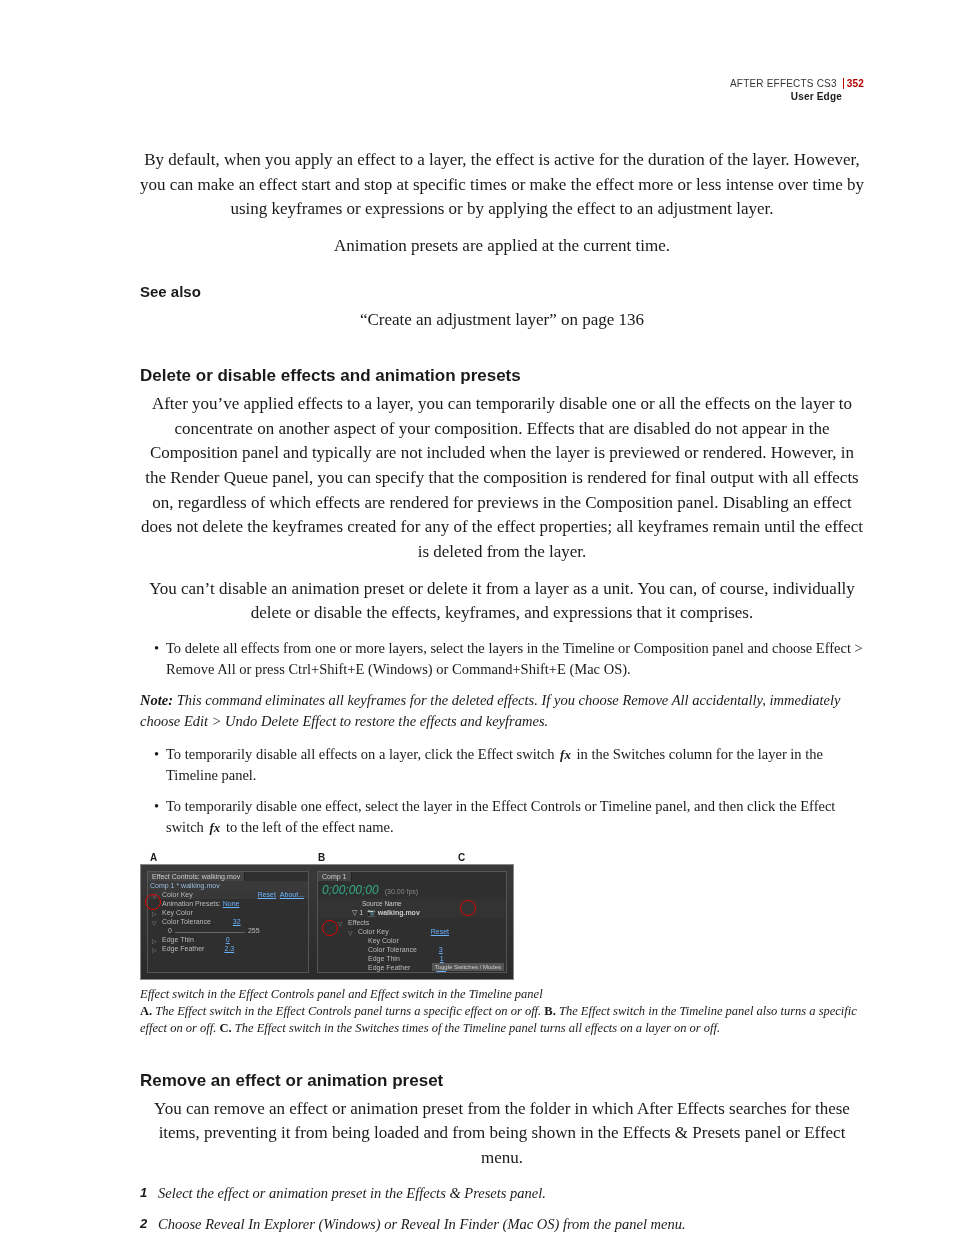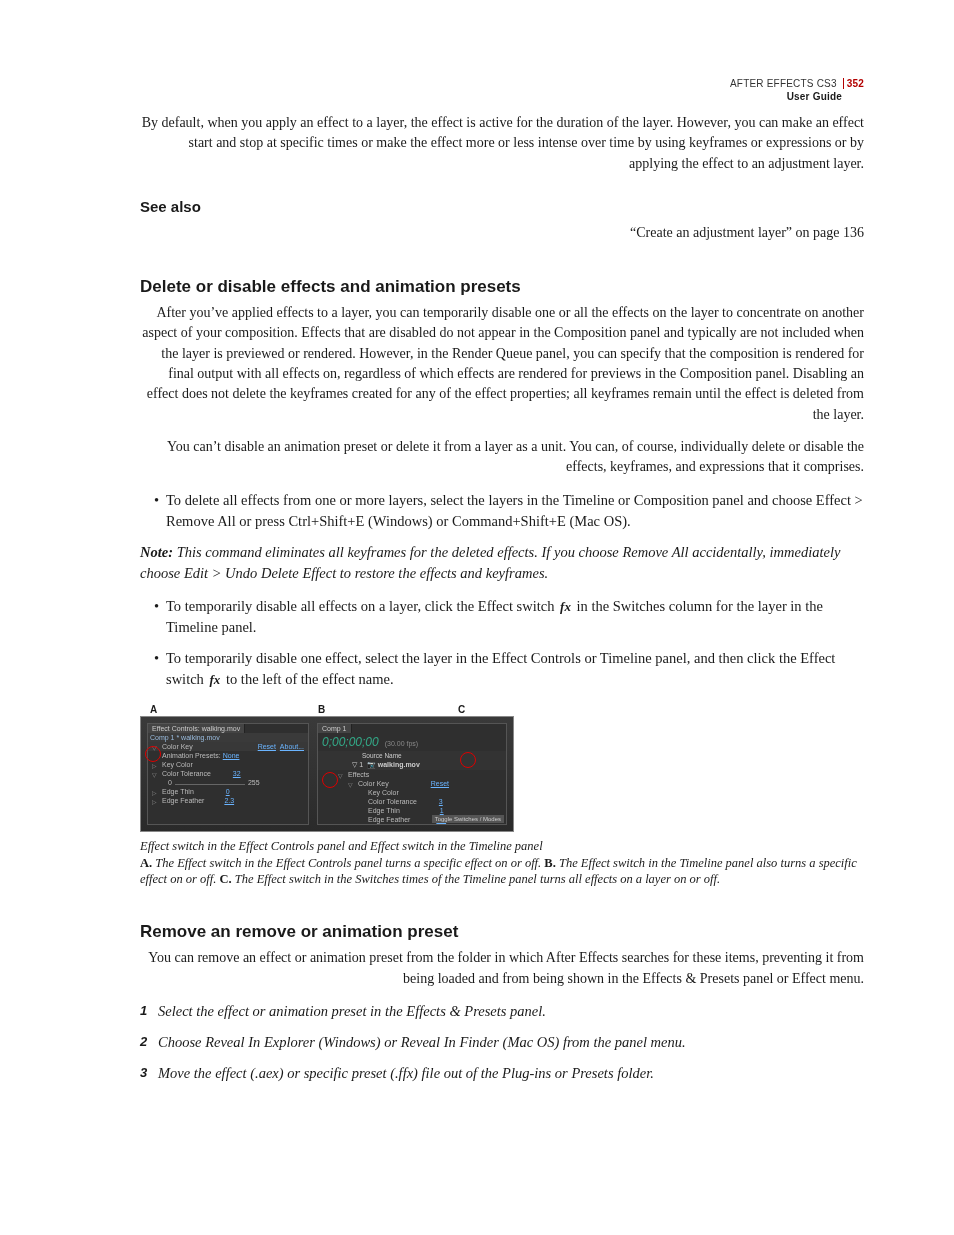--- a/index.html
+++ b/index.html
@@ -7,21 +7,21 @@
     padding: 0;
     font-family: "Minion Pro", Georgia, "Times New Roman", serif;
     color: #1a1a1a;
     background: #fff;
   }
   .page {
     width: 954px;
     height: 1232px;
     position: relative;
     box-sizing: border-box;
-    padding: 37px 90px 60px 140px;
+    padding: 72px 90px 60px 140px;
   }
   .header {
     position: absolute;
     top: 78px;
     right: 90px;
     text-align: right;
     font-family: "Myriad Pro", Arial, sans-serif;
     font-size: 10px;
     line-height: 1.25;
     letter-spacing: 0.02em;
@@ -38,24 +38,24 @@
   }
   .header .line2 {
     font-weight: 700;
     color: #1a1a1a;
     padding-right: 22px;
   }
   .content {
     margin-top: 76px;
   }
   p.body {
-    font-size: 14px;
+    font-size: 17px;
     line-height: 1.45;
     margin: 0 0 12px 0;
-    text-align: right;
+    text-align: center;
   }
   h3.sub {
     font-family: "Myriad Pro", Arial, sans-serif;
     font-weight: 700;
     font-size: 15px;
     margin: 24px 0 4px 0;
   }
   h2.section {
     font-family: "Myriad Pro", Arial, sans-serif;
     font-weight: 700;
@@ -192,26 +192,27 @@
 </head>
 <body>
 
 <div class="page">
 
   <div class="header">
     <div class="line1">
       <span>AFTER EFFECTS CS3</span>
       <span class="pnum">352</span>
     </div>
-    <div class="line2">User Guide</div>
+    <div class="line2">User Edge</div>
   </div>
 
   <div class="content">
 
     <p class="body">By default, when you apply an effect to a layer, the effect is active for the duration of the layer. However, you can make an effect start and stop at specific times or make the effect more or less intense over time by using keyframes or expressions or by applying the effect to an adjustment layer.</p>
+    <p class="body">Animation presets are applied at the current time.</p>
 
     <h3 class="sub">See also</h3>
     <p class="body" style="margin-top:8px;">“Create an adjustment layer” on page 136</p>
 
     <h2 class="section">Delete or disable effects and animation presets</h2>
     <p class="body">After you’ve applied effects to a layer, you can temporarily disable one or all the effects on the layer to concentrate on another aspect of your composition. Effects that are disabled do not appear in the Composition panel and typically are not included when the layer is previewed or rendered. However, in the Render Queue panel, you can specify that the composition is rendered for final output with all effects on, regardless of which effects are rendered for previews in the Composition panel. Disabling an effect does not delete the keyframes created for any of the effect properties; all keyframes remain until the effect is deleted from the layer.</p>
     <p class="body">You can’t disable an animation preset or delete it from a layer as a unit. You can, of course, individually delete or disable the effects, keyframes, and expressions that it comprises.</p>
 
     <ul class="bullets">
       <li>To delete all effects from one or more layers, select the layers in the Timeline or Composition panel and choose Effect &gt; Remove All or press Ctrl+Shift+E (Windows) or Command+Shift+E (Mac&nbsp;OS).</li>
@@ -279,21 +280,21 @@
         </div>
       </div>
       <p class="figcaption">
         <span class="lead">Effect switch in the Effect Controls panel and Effect switch in the Timeline panel</span>
         <b>A.</b><span> The Effect switch in the Effect Controls panel turns a specific effect on or off. </span>
         <b>B.</b><span> The Effect switch in the Timeline panel also turns a specific effect on or off. </span>
         <b>C.</b><span> The Effect switch in the Switches times of the Timeline panel turns all effects on a layer on or off.</span>
       </p>
     </div>
 
-    <h2 class="section">Remove an remove or animation preset</h2>
+    <h2 class="section">Remove an effect or animation preset</h2>
     <p class="body">You can remove an effect or animation preset from the folder in which After Effects searches for these items, preventing it from being loaded and from being shown in the Effects &amp; Presets panel or Effect menu.</p>
     <ol class="steps">
       <li>Select the effect or animation preset in the Effects &amp; Presets panel.</li>
       <li>Choose Reveal In Explorer (Windows) or Reveal In Finder (Mac&nbsp;OS) from the panel menu.</li>
       <li>Move the effect (.aex) or specific preset (.ffx) file out of the Plug-ins or Presets folder.</li>
     </ol>
 
   </div>
 </div>
 

